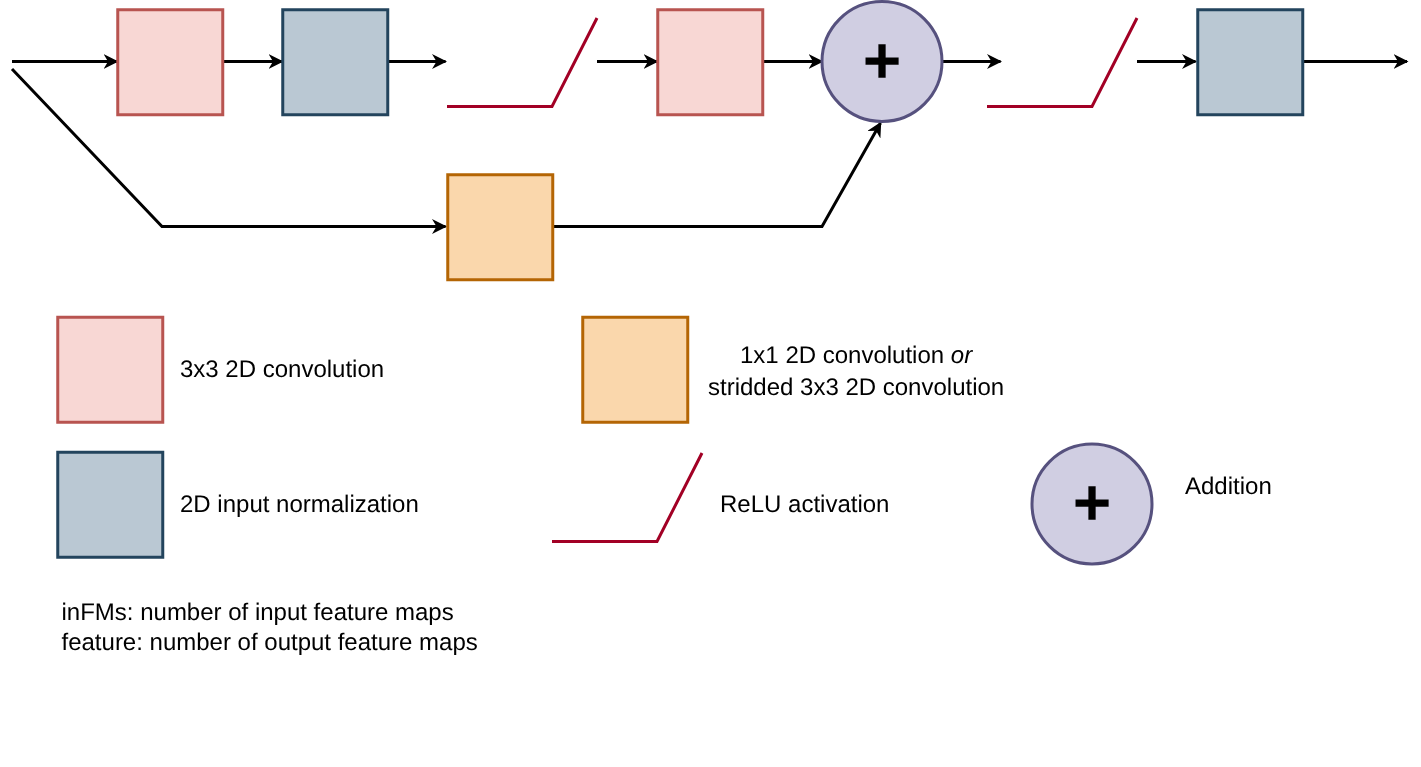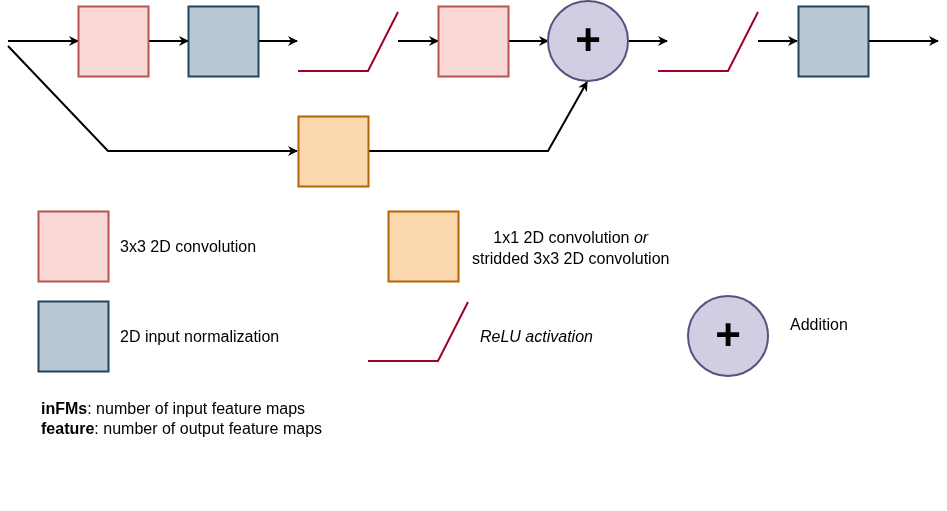--- a/index.html
+++ b/index.html
@@ -1,21 +1,21 @@
 <!DOCTYPE html>
 <html><head>
 <meta charset="utf-8">
 <style>
   html, body { margin: 0; padding: 0; background: #ffffff; }
   body { width: 947px; height: 511px; position: relative; overflow: hidden;
          font-family: "Liberation Sans", sans-serif; color: #000; }
   svg.diagram { position: absolute; left: 0; top: 0; }
   .lbl { position: absolute; font-size: 16px; line-height: 21px; white-space: nowrap; }
   .notes { position: absolute; left: 41px; top: 399px; font-size: 16px; line-height: 20px; }
-  .notes b { font-weight: bold; }
+  .notes b { font-weight: normal; }
 </style>
 </head>
 <body>
 
 <svg class="diagram" width="947" height="511" viewBox="0 0 947 511">
   <defs>
     <marker id="arr" markerWidth="10" markerHeight="10" refX="9" refY="5" orient="auto" markerUnits="userSpaceOnUse">
       <path d="M0,0 L10,5 L0,10 L3,5 Z" fill="#000"></path>
     </marker>
   </defs>
@@ -49,19 +49,19 @@
   <circle class="add" cx="728" cy="336" r="40" stroke-width="2" fill="#d0cee2" stroke="#56517e"></circle>
   <text x="728" y="350" text-anchor="middle" font-family="Liberation Sans, sans-serif" font-size="44" font-weight="bold">+</text>
 </svg>
 
 <div class="lbl" style="left:120px; top:236px;text-align:right;">3x3 2D convolution</div>
 <div class="lbl" style="left:472px; top:227px;text-align:center;">
   <span>1x1 2D convolution </span><i>or</i><br>
   <span>stridded 3x3 2D convolution</span>
 </div>
 <div class="lbl" style="left:120px; top:326px;">2D input normalization</div>
-<div class="lbl" style="left:480px; top:326px;font-style:italic;">ReLU activation</div>
+<div class="lbl" style="left:480px; top:326px;">ReLU activation</div>
 <div class="lbl" style="left:790px; top:314px;text-align:center;">Addition</div>
 
 <div class="notes">
   <div><b>inFMs</b><span>: number of input feature maps</span></div>
   <div><b>feature</b><span>: number of output feature maps</span></div>
 </div>
 
 </body></html>

